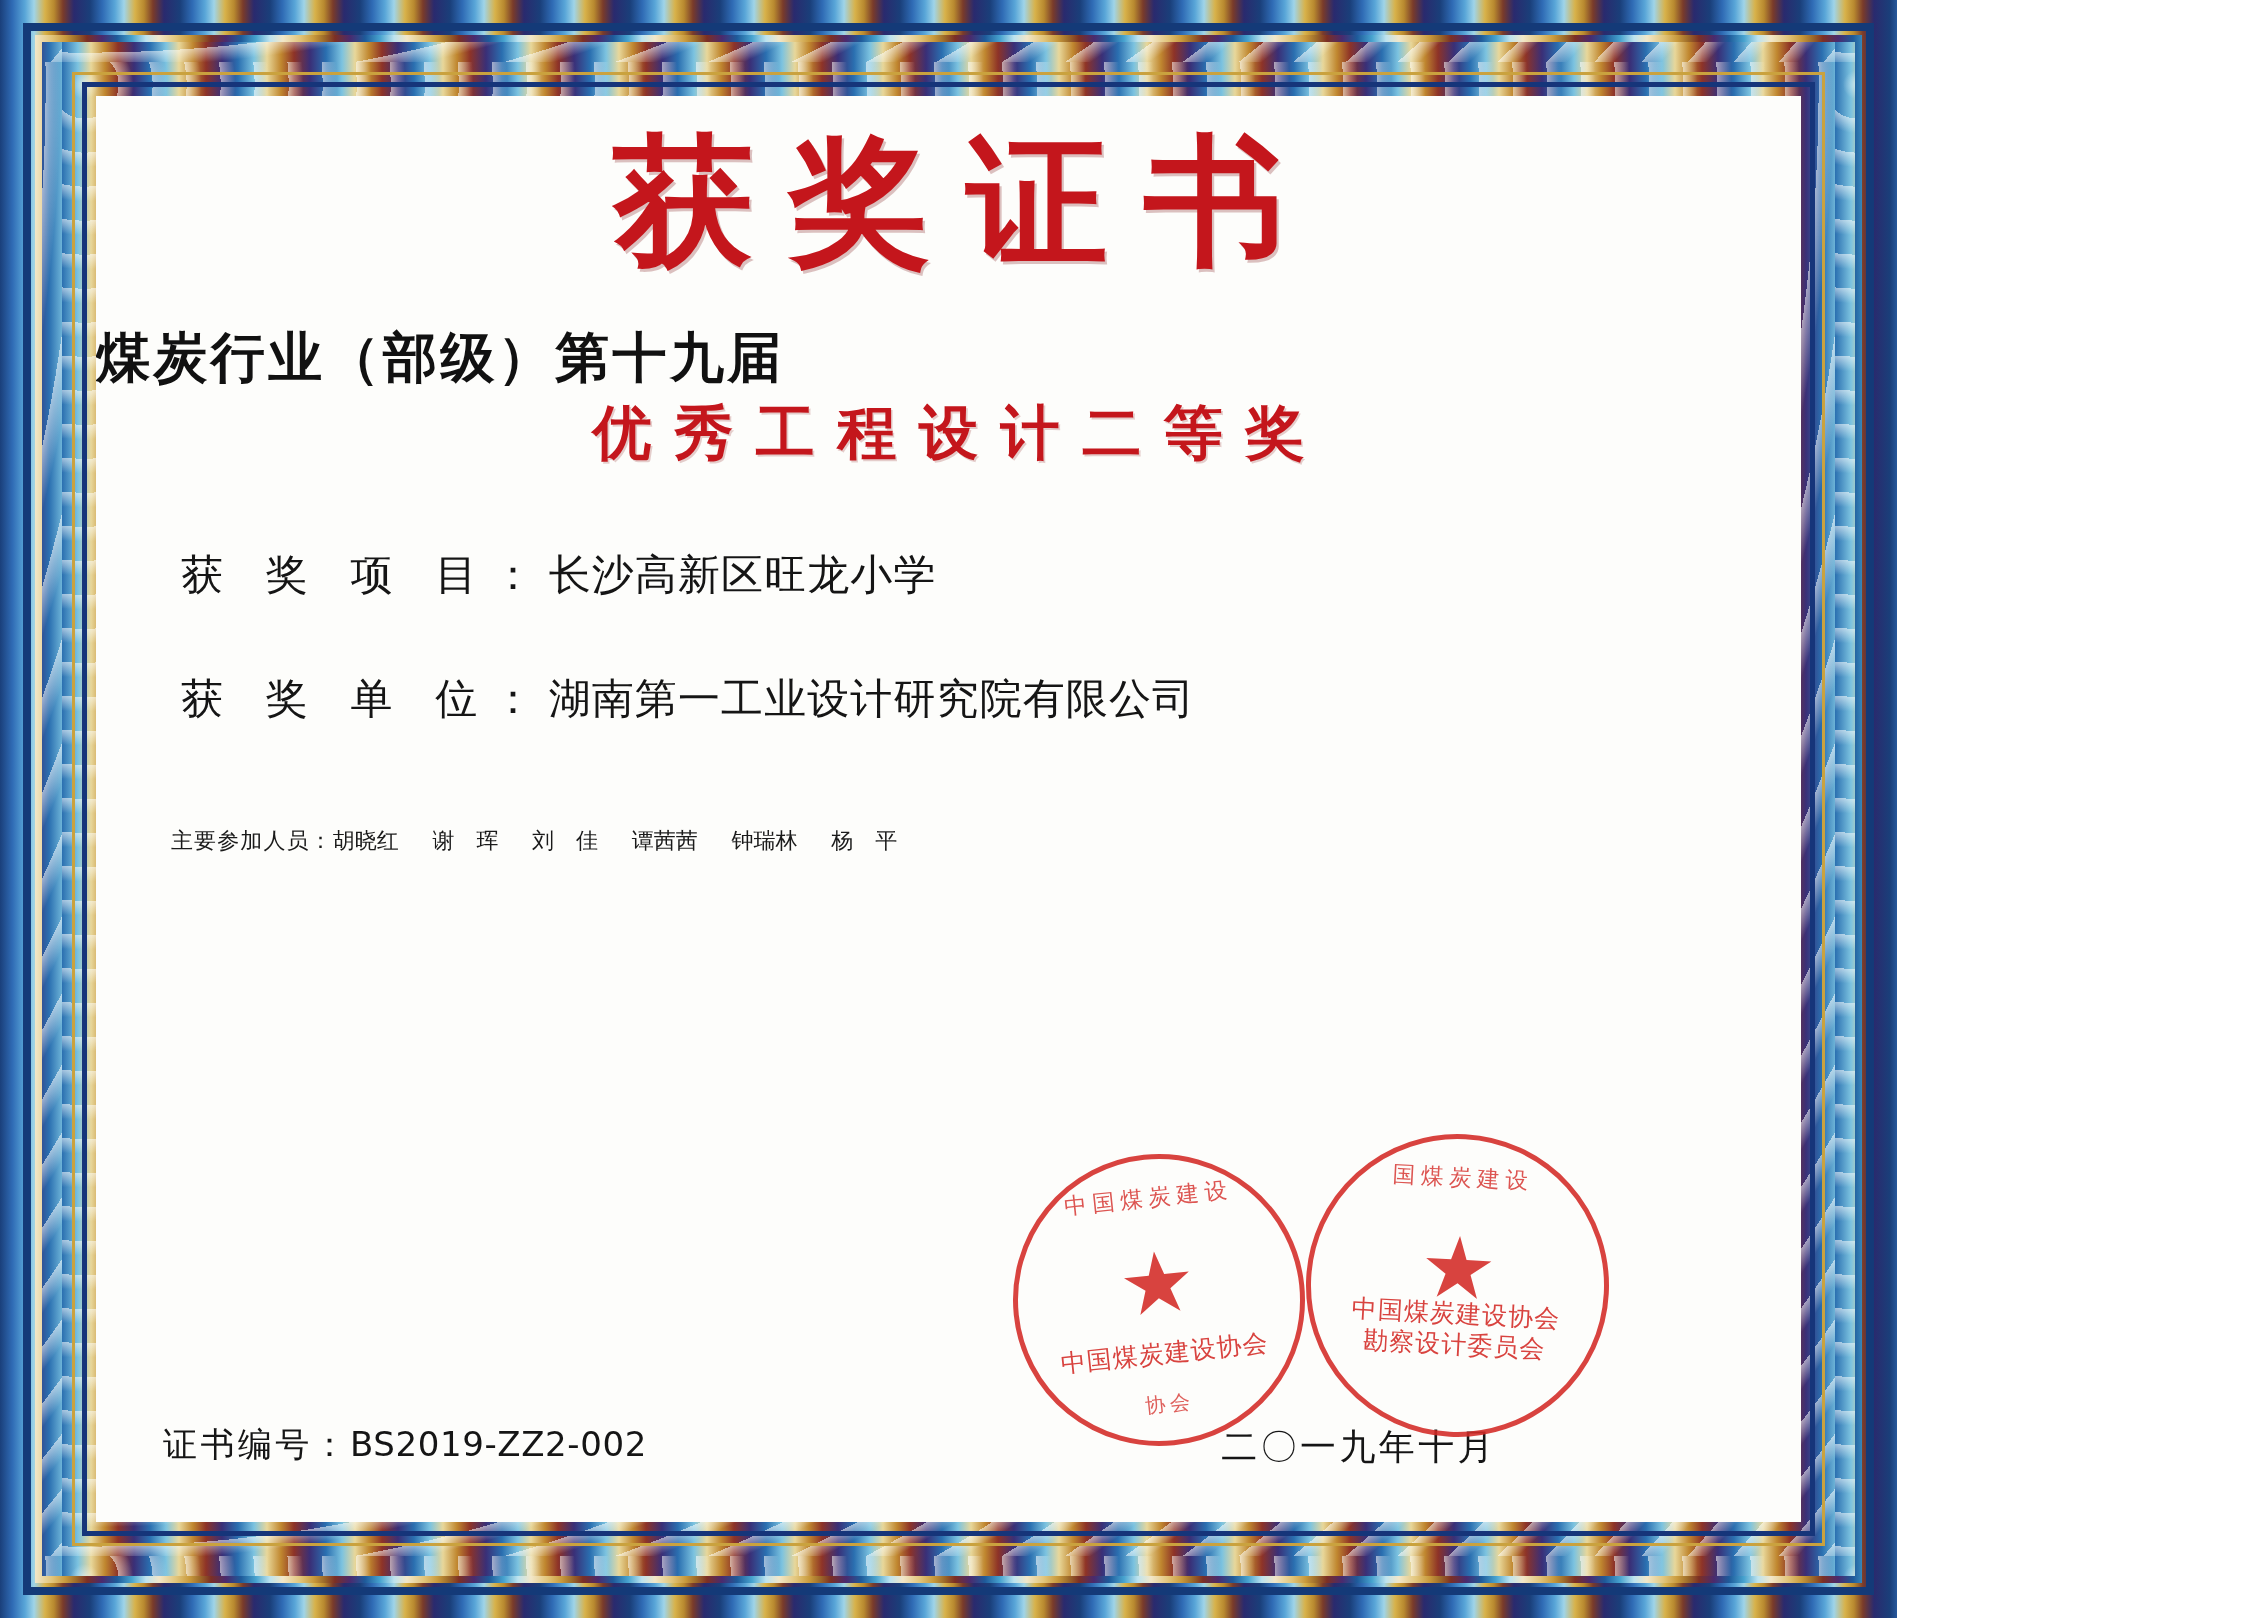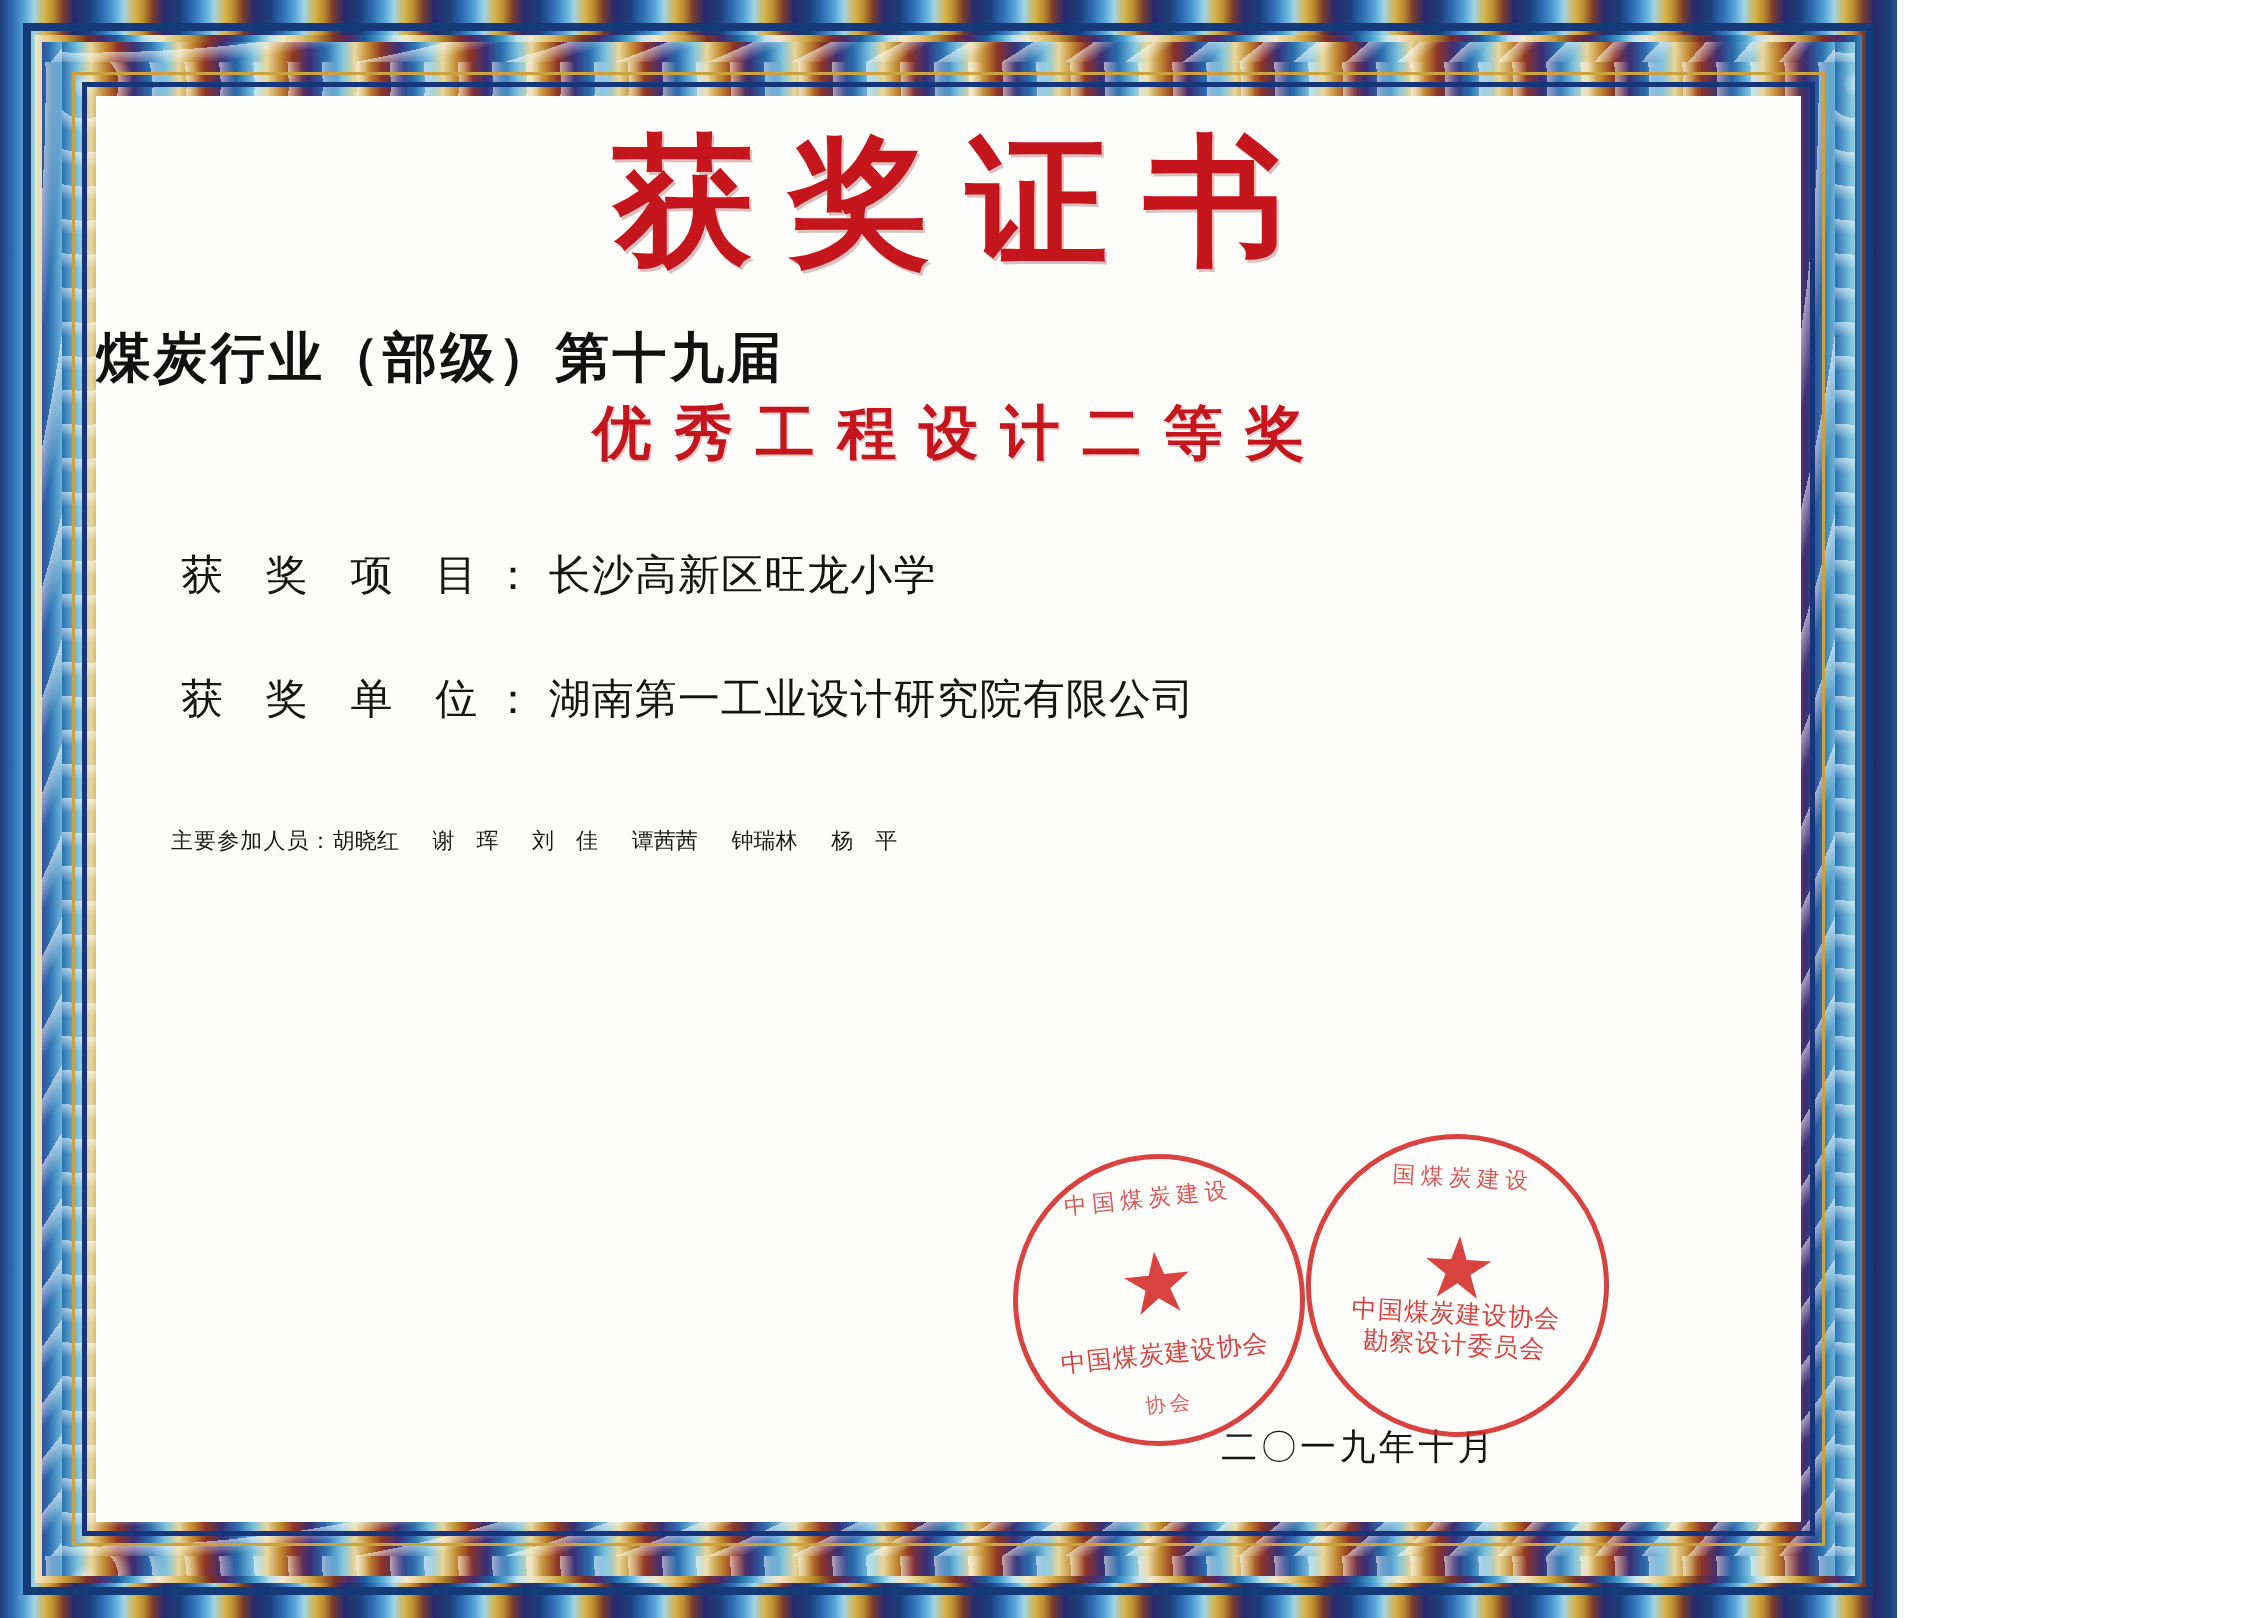--- a/index.html
+++ b/index.html
@@ -293,20 +293,23 @@
     <div class="field field-project">
       <span class="label">获 奖 项 目：</span><span class="value">长沙高新区旺龙小学</span>
     </div>
 
     <div class="members">
       <div class="m-row first">
         <span class="m-label">主要参加人员：</span><span class="name">胡晓红</span><span class="name">谢　珲</span><span class="name">刘　佳</span><span class="name">谭茜茜</span><span class="name">钟瑞林</span><span class="name">杨　平</span>
       </div>
     </div>
 
+    <div class="cert-no">
+      <span class="cn-label">证书编号：</span><span class="cn-value">BS2019-ZZ2-002</span>
+    </div>
 
     <div class="date">二〇一九年十月</div>
 
     <div class="seal seal-left">
       <div class="seal-arc">中国煤炭建设</div>
       <div class="seal-star">★</div>
       <div class="seal-text">
         <span>中国煤炭建设协会</span>
       </div>
       <div class="seal-bottom-arc">协会</div>

